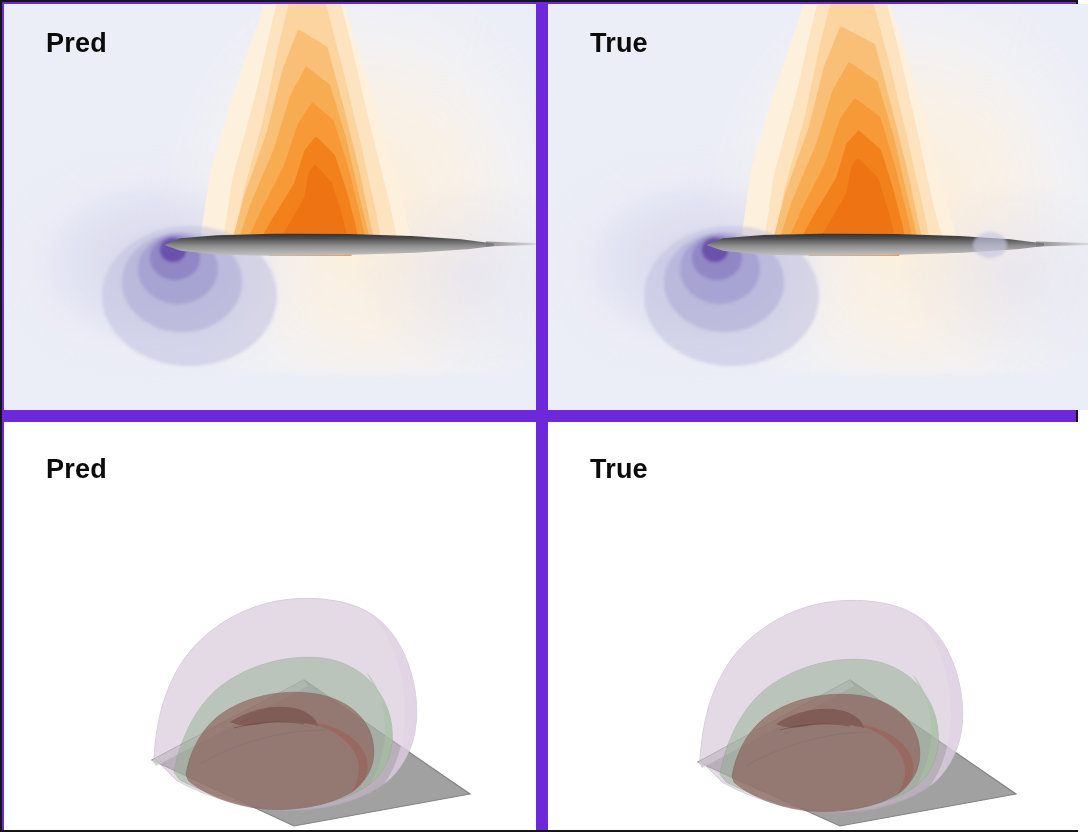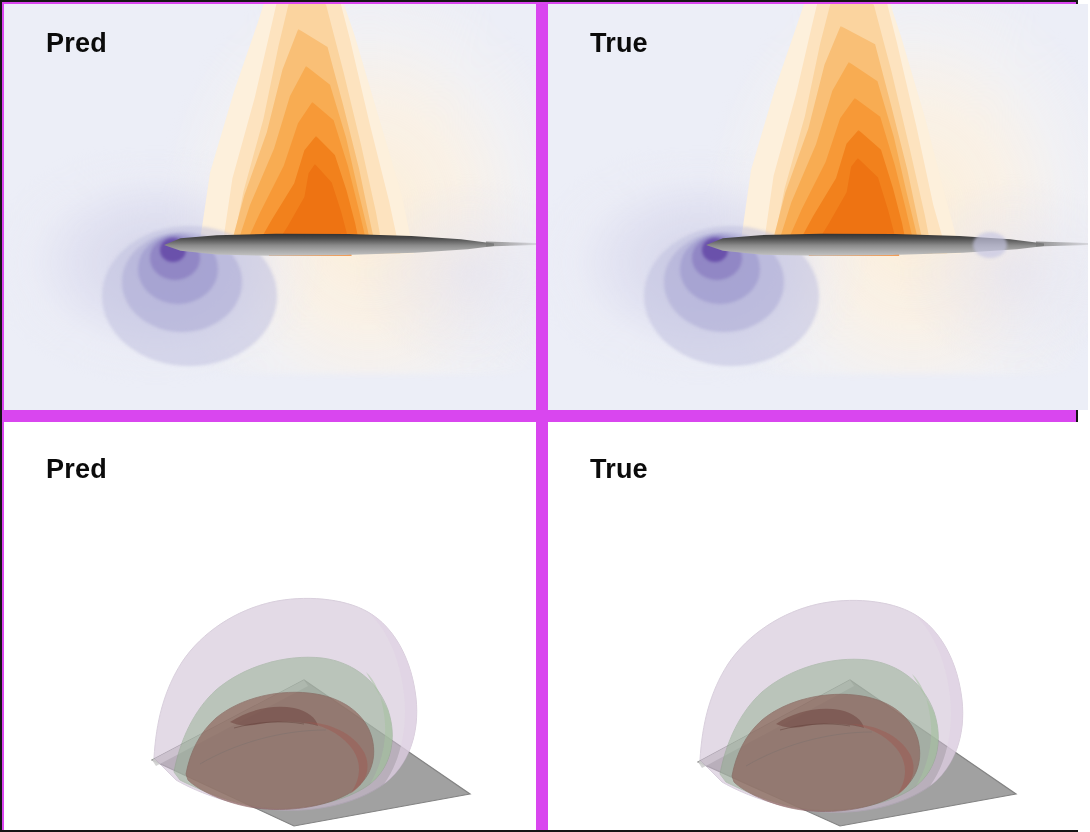--- a/index.html
+++ b/index.html
@@ -5,21 +5,21 @@
   * { box-sizing: border-box; margin: 0; padding: 0; }
   html, body {
     width: 1090px; height: 832px;
     font-family: "Liberation Sans", sans-serif;
     background: #ffffff;
     overflow: hidden;
   }
   #root {
     position: relative;
     width: 1078px; height: 832px;
-    background: #d946ef;
+    background: #6d28d9;
     border: 2px solid #151515;
   }
 
   
   .panel {
     position: absolute;
     overflow: hidden;
   }
   .panel-tl { left: 2px;   top: 2px;   width: 532px; height: 406px; background: #eceef7; }
   .panel-tr { left: 546px; top: 2px;   width: 540px; height: 406px; background: #eceef7; }

